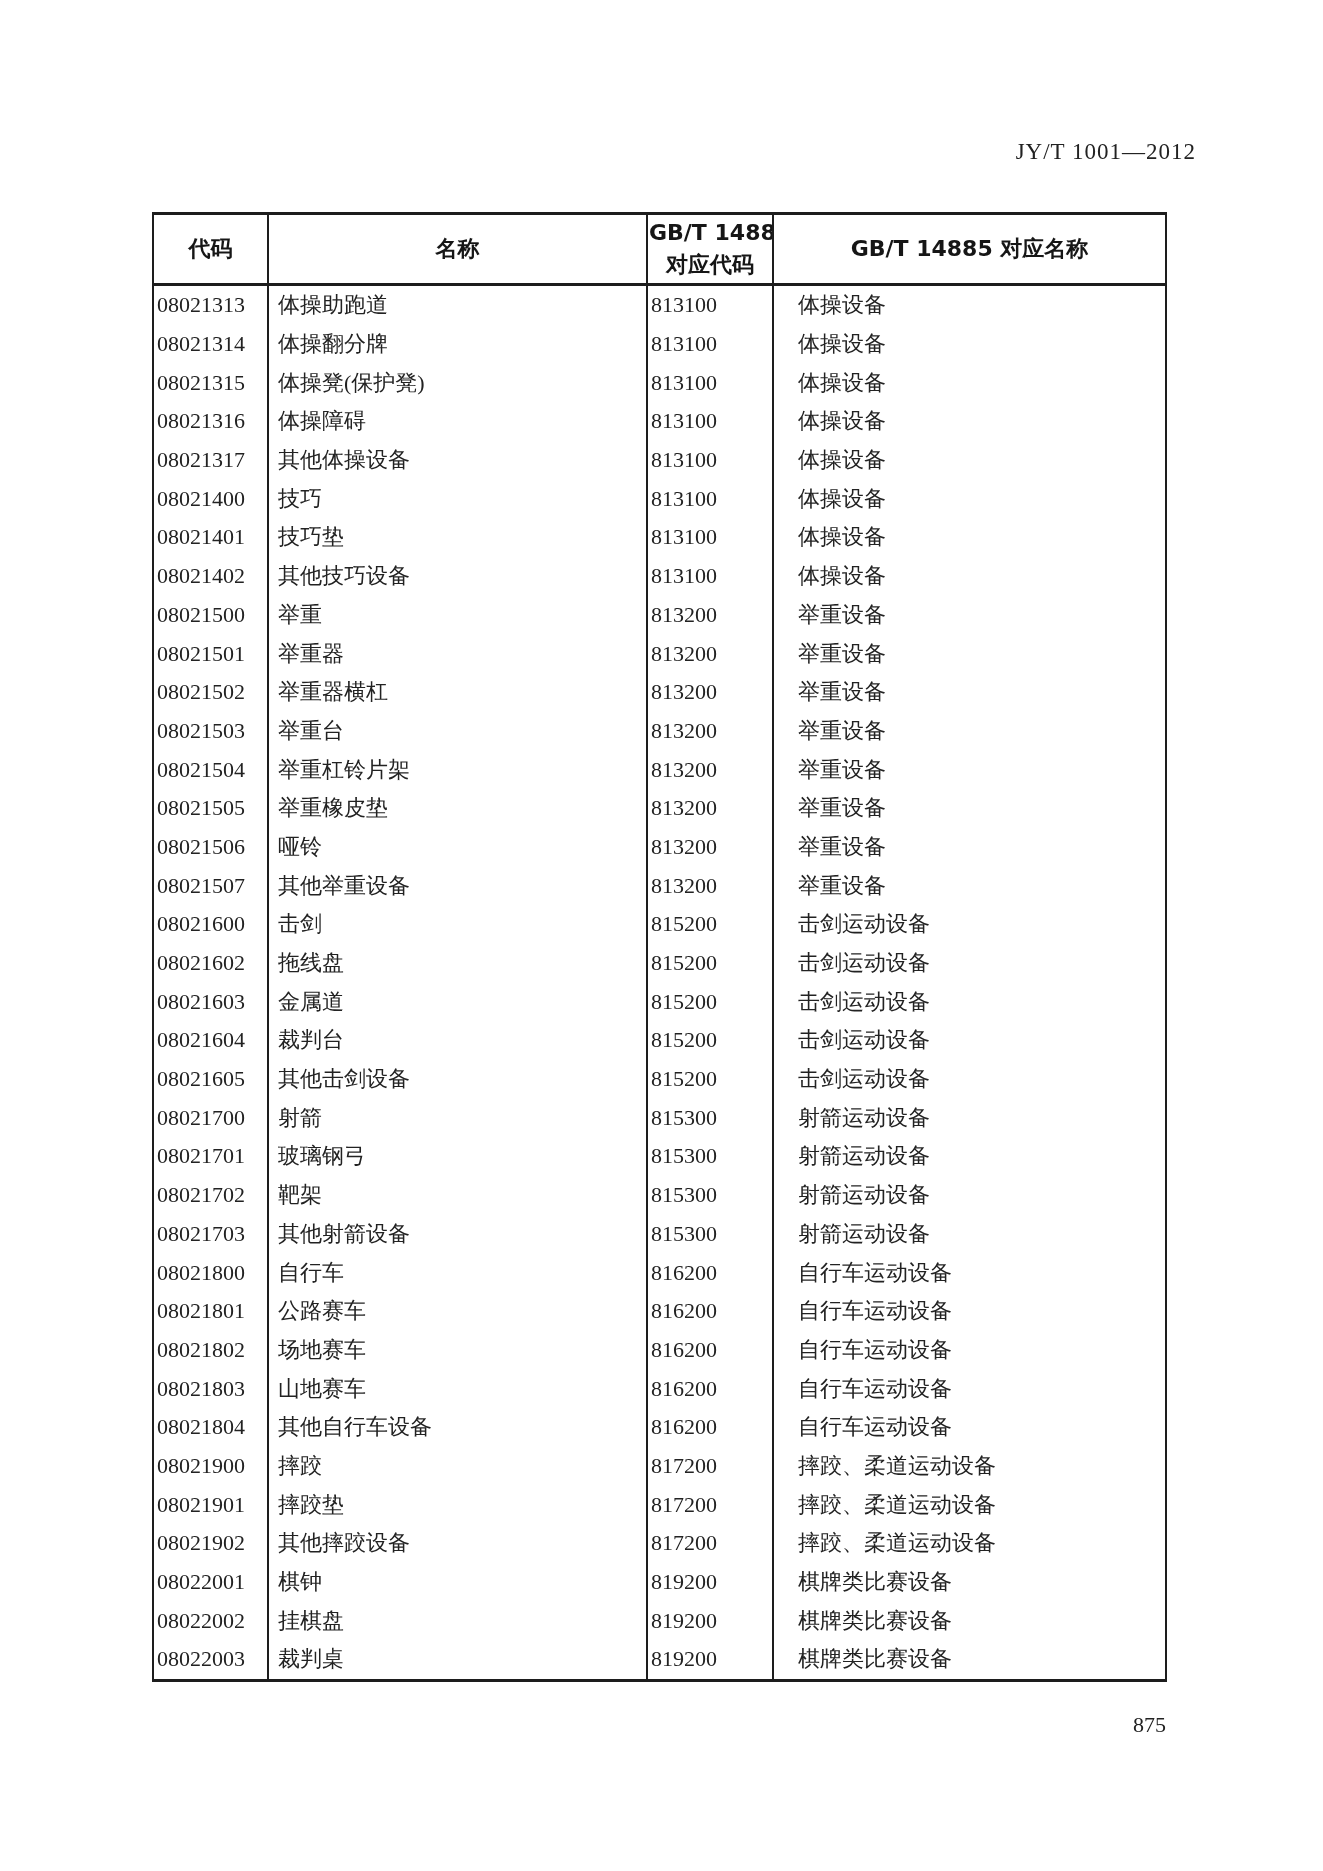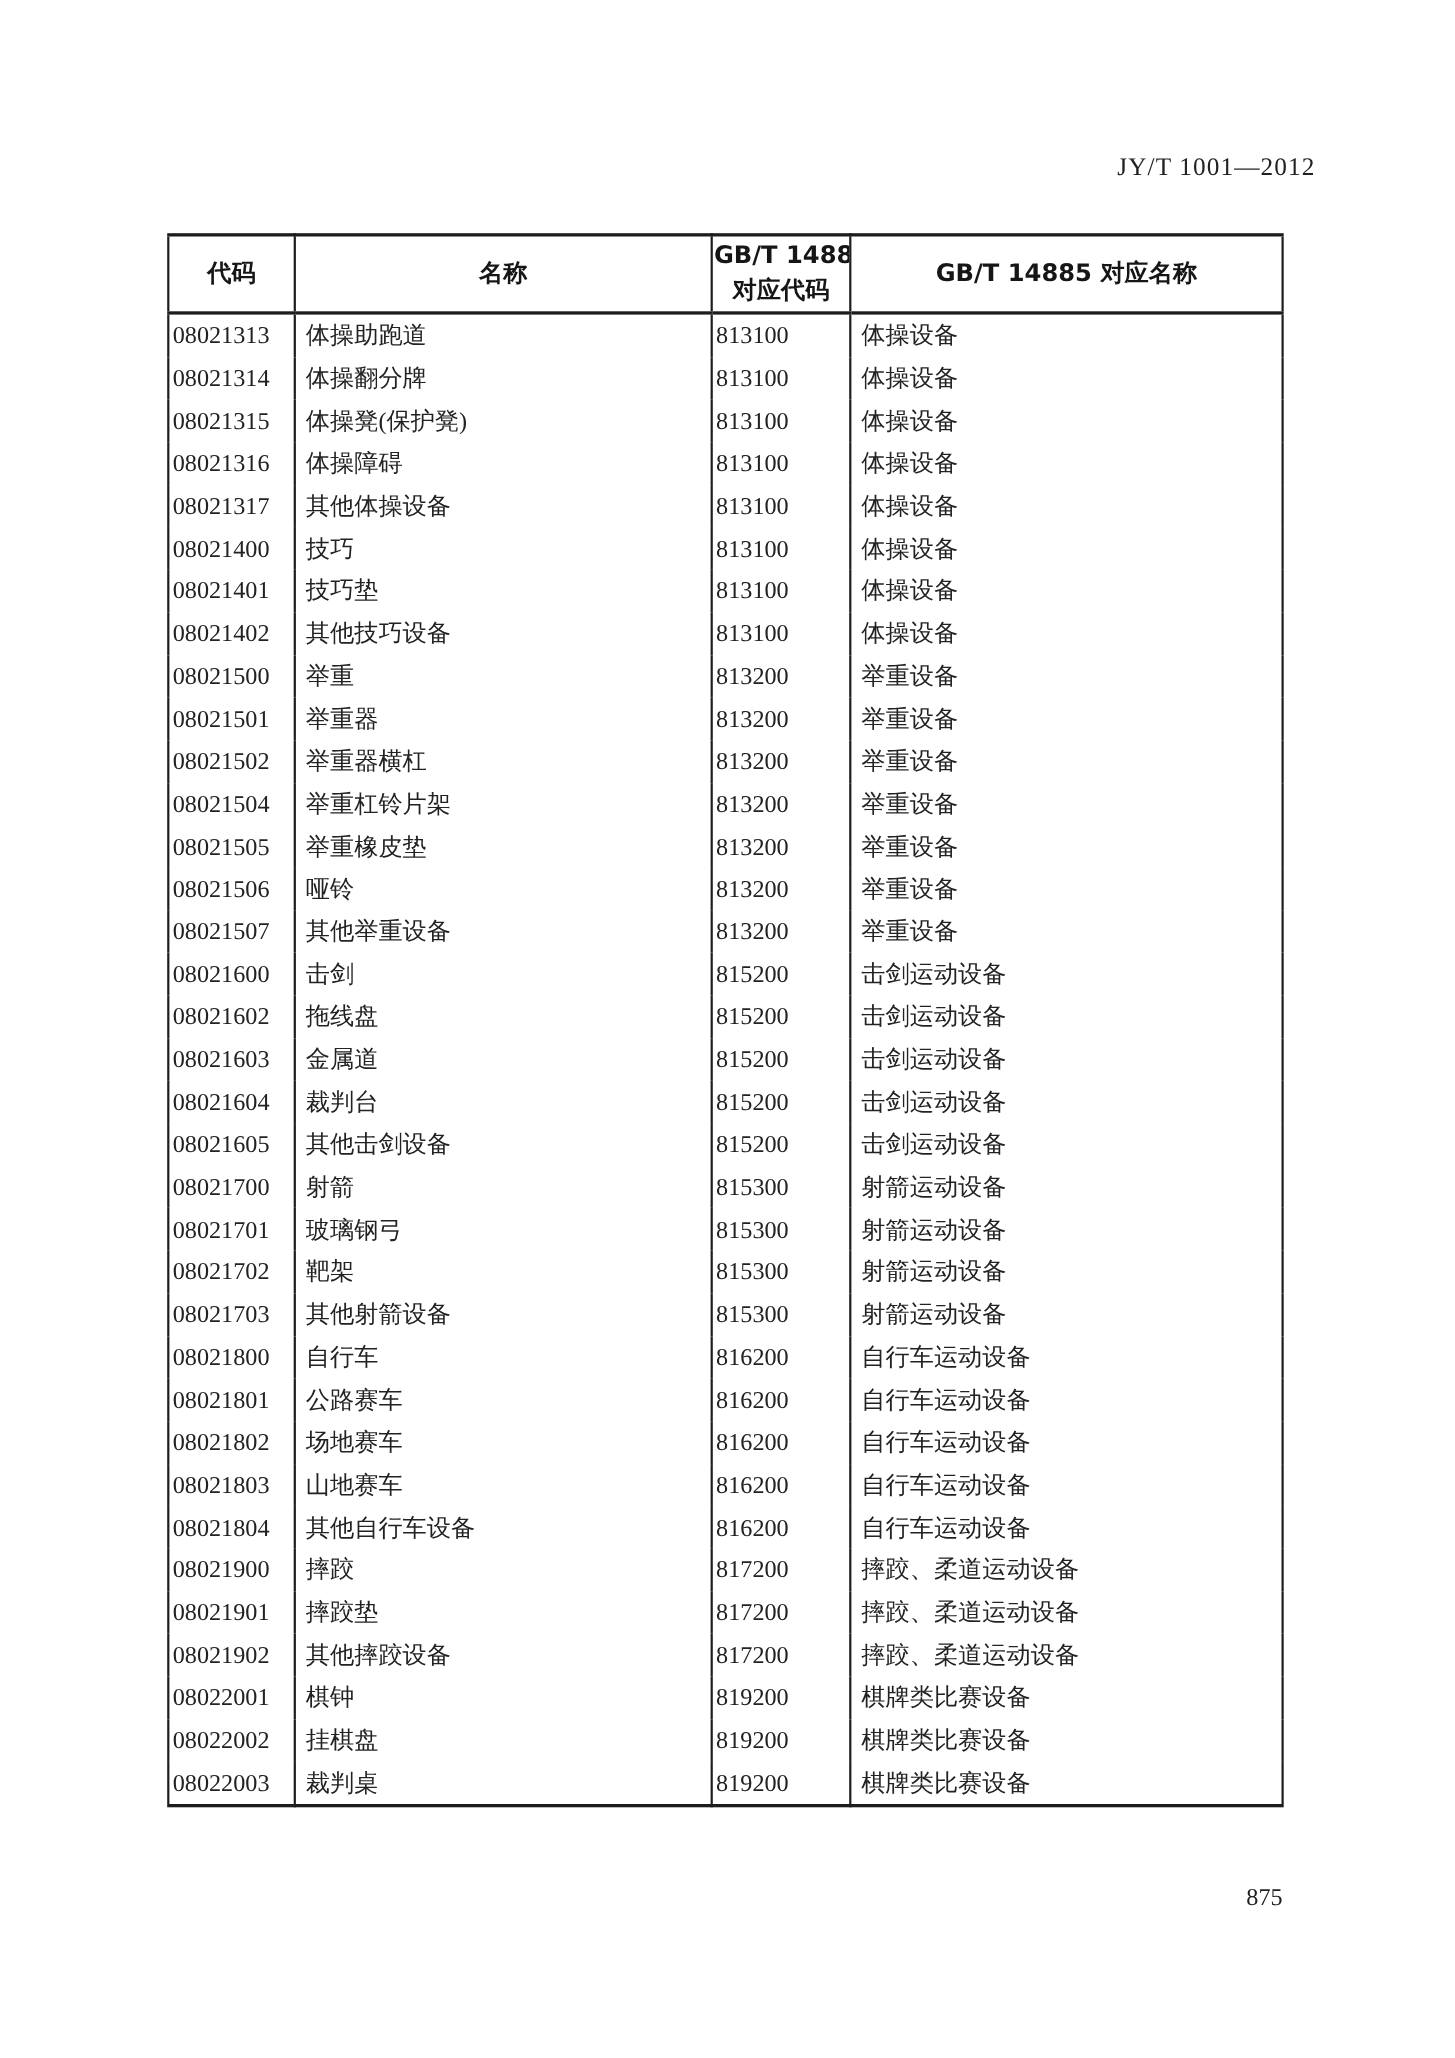--- a/index.html
+++ b/index.html
@@ -52,21 +52,21 @@
   }
   tbody td {
     height: 36.7px;
     font-size: 22px;
     vertical-align: middle;
     color: #222;
   }
   tbody td:nth-child(1) { padding-left: 3px; margin-top: 36px; }
   tbody td:nth-child(2) { padding-left: 9px; margin-top: 12px; }
   tbody td:nth-child(3) { padding-left: 3px; }
-  tbody td:nth-child(4) { padding-left: 9px; }
+  tbody td:nth-child(4) { padding-left: 24px; }
   .page-number {
     position: absolute;
     top: 1712px;
     right: 157px;
     font-size: 22px;
     color: #222;
   }
 </style>
 </head>
 <body>
@@ -152,20 +152,26 @@
         <td>813200</td>
         <td>举重设备</td>
       </tr>
       <tr>
         <td>08021502</td>
         <td>举重器横杠</td>
         <td>813200</td>
         <td>举重设备</td>
       </tr>
       <tr>
+        <td>08021503</td>
+        <td>举重台</td>
+        <td>813200</td>
+        <td>举重设备</td>
+      </tr>
+      <tr>
         <td>08021504</td>
         <td>举重杠铃片架</td>
         <td>813200</td>
         <td>举重设备</td>
       </tr>
       <tr>
         <td>08021505</td>
         <td>举重橡皮垫</td>
         <td>813200</td>
         <td>举重设备</td>

